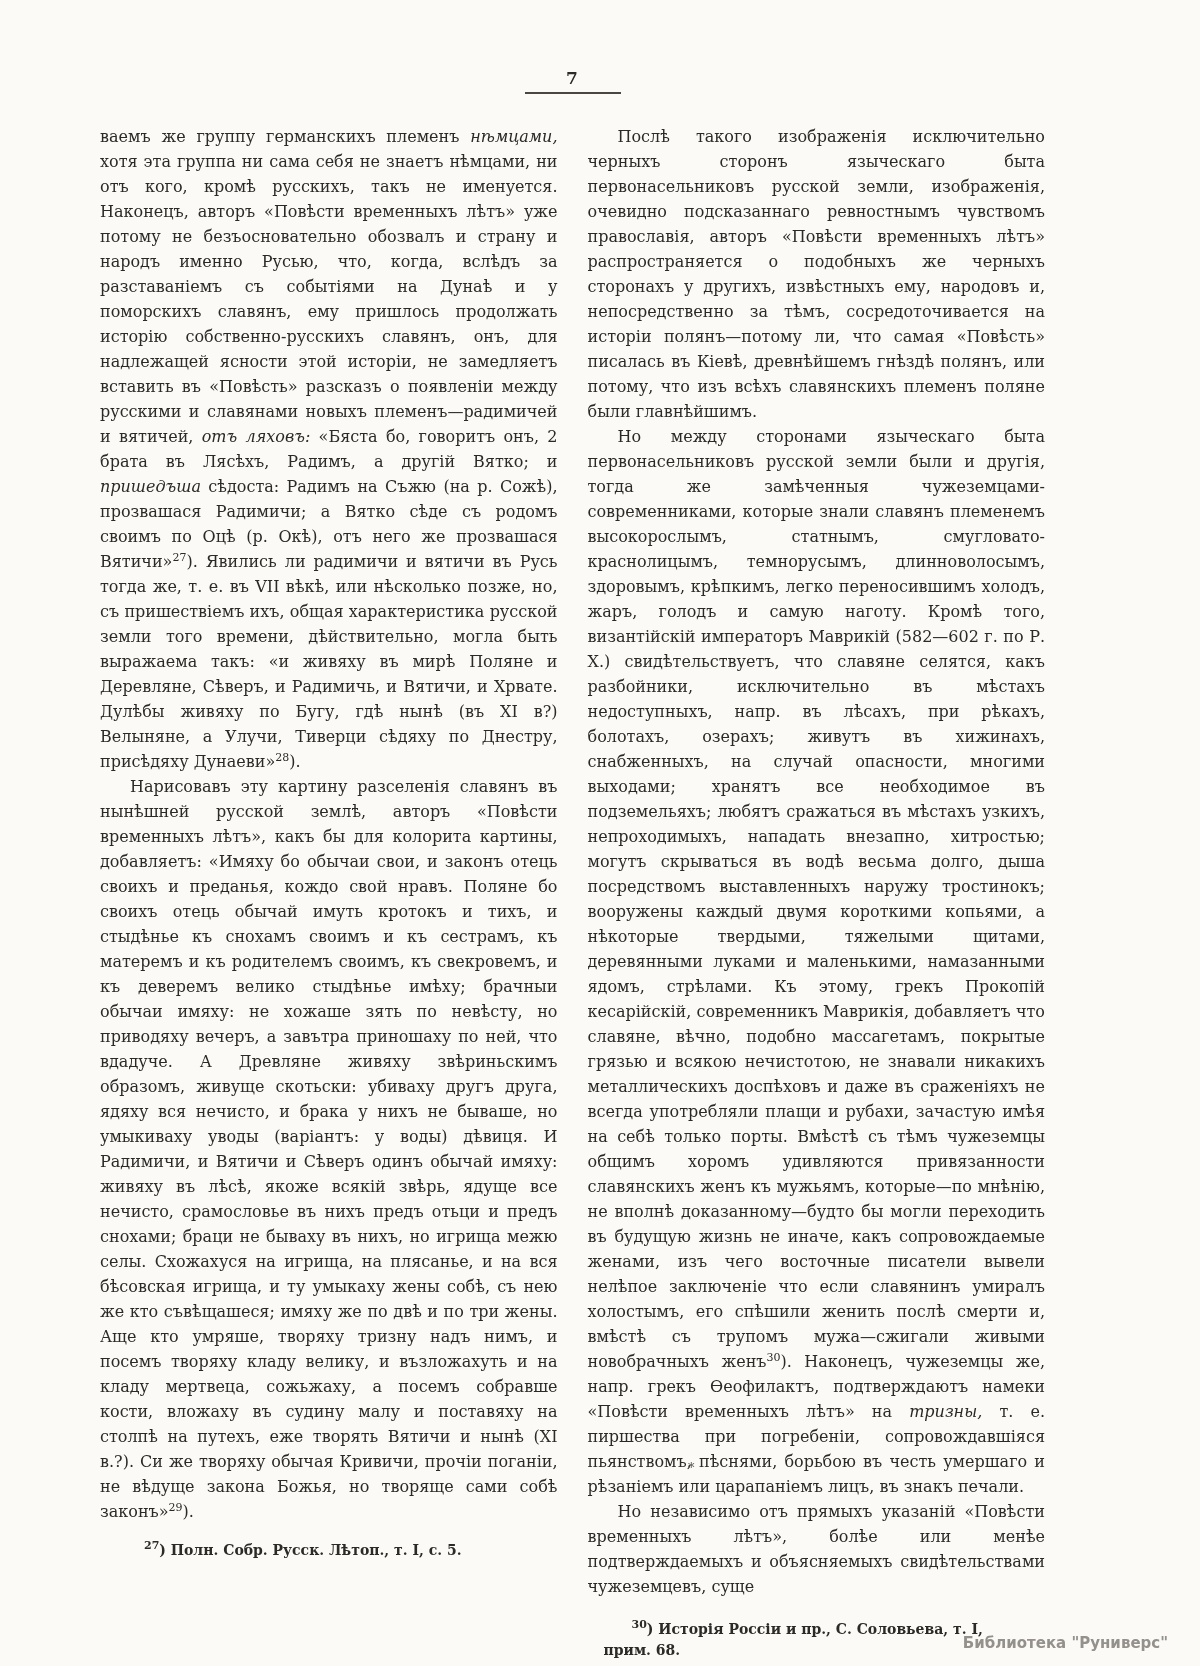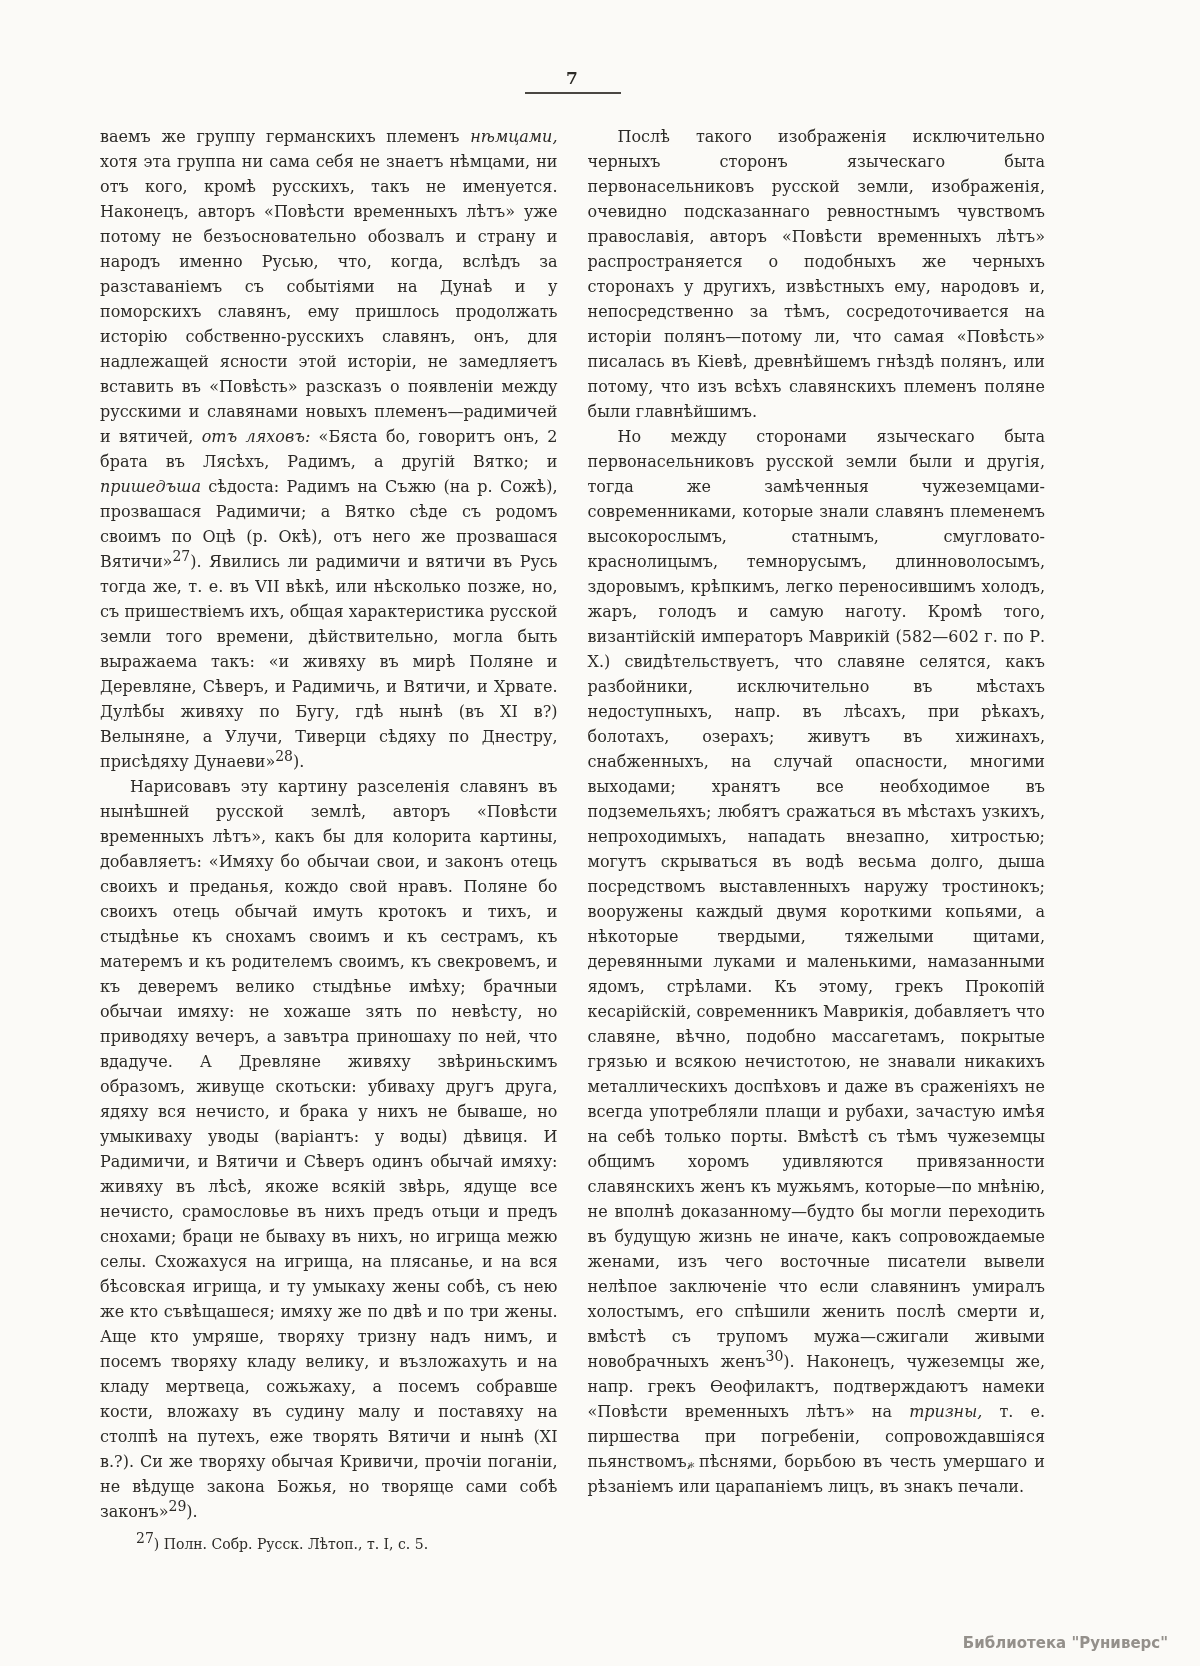--- a/index.html
+++ b/index.html
@@ -37,33 +37,33 @@
   .column { flex: 1 1 0; min-width: 0; }
   .para {
     margin: 0;
     font-size: 16px;
     line-height: 25px;
     text-align: justify;
   }
   .para.indent { text-indent: 30px; }
   .para em { }
   sup.fnref {
-    font-size: 14px;
+    font-size: 11px;
     line-height: 0;
     vertical-align: baseline;
     position: relative;
     top: -6px;
   }
   .footnotes { margin-top: 10px; }
   #col-right .footnotes { margin-top: 20px; }
   .footnote {
-    margin: 8px;
+    margin: 16px;
     font-size: 14px;
     line-height: 21px;
-    font-weight: normal;
+    font-weight: bold;
     text-indent: 28px;
     text-align: left;
   }
   .print-mark {
     position: absolute;
     left: 688px;
     top: 1460px;
     font-size: 13px;
     color: #55524d;
   }
@@ -91,19 +91,23 @@
     <div class="column" id="col-left">
         <p class="para">ваемъ же группу германскихъ племенъ <em>нѣмцами,</em> хотя эта группа ни сама себя не знаетъ нѣмцами, ни отъ кого, кромѣ русскихъ, такъ не именуется. Наконецъ, авторъ «Повѣсти временныхъ лѣтъ» уже потому не безъосновательно обозвалъ и страну и народъ именно Русью, что, когда, вслѣдъ за разставаніемъ съ событіями на Дунаѣ и у поморскихъ славянъ, ему пришлось продолжать исторію собственно-русскихъ славянъ, онъ, для надлежащей ясности этой исторіи, не замедляетъ вставить въ «Повѣсть» разсказъ о появленіи между русскими и славянами новыхъ племенъ—радимичей и вятичей, <em>отъ ляховъ:</em> «Бяста бо, говоритъ онъ, 2 брата въ Лясѣхъ, Радимъ, а другій Вятко; и <em>пришедъша</em> сѣдоста: Радимъ на Съжю (на р. Сожѣ), прозвашася Радимичи; а Вятко сѣде съ родомъ своимъ по Оцѣ (р. Окѣ), отъ него же прозвашася Вятичи»<sup class="fnref">27</sup>). Явились ли радимичи и вятичи въ Русь тогда же, т. е. въ VII вѣкѣ, или нѣсколько позже, но, съ пришествіемъ ихъ, общая характеристика русской земли того времени, дѣйствительно, могла быть выражаема такъ: «и живяху въ мирѣ Поляне и Деревляне, Сѣверъ, и Радимичь, и Вятичи, и Хрвате. Дулѣбы живяху по Бугу, гдѣ нынѣ (въ XI в?) Велыняне, а Улучи, Тиверци сѣдяху по Днестру, присѣдяху Дунаеви»<sup class="fnref">28</sup>).</p>
         <p class="para indent">Нарисовавъ эту картину разселенія славянъ въ нынѣшней русской землѣ, авторъ «Повѣсти временныхъ лѣтъ», какъ бы для колорита картины, добавляетъ: «Имяху бо обычаи свои, и законъ отець своихъ и преданья, кождо свой нравъ. Поляне бо своихъ отець обычай имуть кротокъ и тихъ, и стыдѣнье къ снохамъ своимъ и къ сестрамъ, къ матеремъ и къ родителемъ своимъ, къ свекровемъ, и къ деверемъ велико стыдѣнье имѣху; брачныи обычаи имяху: не хожаше зять по невѣсту, но приводяху вечеръ, а завътра приношаху по ней, что вдадуче. А Древляне живяху звѣриньскимъ образомъ, живуще скотьски: убиваху другъ друга, ядяху вся нечисто, и брака у нихъ не бываше, но умыкиваху уводы (варіантъ: у воды) дѣвиця. И Радимичи, и Вятичи и Сѣверъ одинъ обычай имяху: живяху въ лѣсѣ, якоже всякій звѣрь, ядуще все нечисто, срамословье въ нихъ предъ отьци и предъ снохами; браци не бываху въ нихъ, но игрища межю селы. Схожахуся на игрища, на плясанье, и на вся бѣсовская игрища, и ту умыкаху жены собѣ, съ нею же кто съвѣщашеся; имяху же по двѣ и по три жены. Аще кто умряше, творяху тризну надъ нимъ, и посемъ творяху кладу велику, и възложахуть и на кладу мертвеца, сожьжаху, а посемъ собравше кости, вложаху въ судину малу и поставяху на столпѣ на путехъ, еже творять Вятичи и нынѣ (XI в.?). Си же творяху обычая Кривичи, прочіи поганіи, не вѣдуще закона Божья, но творяще сами собѣ законъ»<sup class="fnref">29</sup>).</p>
         <div class="footnotes">
           <p class="footnote"><sup class="fnref">27</sup>) Полн. Собр. Русск. Лѣтоп., т. I, с. 5.</p>
         </div>
       </div>
     <div class="column" id="col-right">
         <p class="para indent">Послѣ такого изображенія исключительно черныхъ сторонъ языческаго быта первонасельниковъ русской земли, изображенія, очевидно подсказаннаго ревностнымъ чувствомъ православія, авторъ «Повѣсти временныхъ лѣтъ» распространяется о подобныхъ же черныхъ сторонахъ у другихъ, извѣстныхъ ему, народовъ и, непосредственно за тѣмъ, сосредоточивается на исторіи полянъ—потому ли, что самая «Повѣсть» писалась въ Кіевѣ, древнѣйшемъ гнѣздѣ полянъ, или потому, что изъ всѣхъ славянскихъ племенъ поляне были главнѣйшимъ.</p>
         <p class="para indent">Но между сторонами языческаго быта первонасельниковъ русской земли были и другія, тогда же замѣченныя чужеземцами-современниками, которые знали славянъ племенемъ высокорослымъ, статнымъ, смугловато-краснолицымъ, темнорусымъ, длинноволосымъ, здоровымъ, крѣпкимъ, легко переносившимъ холодъ, жаръ, голодъ и самую наготу. Кромѣ того, византійскій императоръ Маврикій (582—602 г. по Р. Х.) свидѣтельствуетъ, что славяне селятся, какъ разбойники, исключительно въ мѣстахъ недоступныхъ, напр. въ лѣсахъ, при рѣкахъ, болотахъ, озерахъ; живутъ въ хижинахъ, снабженныхъ, на случай опасности, многими выходами; хранятъ все необходимое въ подземельяхъ; любятъ сражаться въ мѣстахъ узкихъ, непроходимыхъ, нападать внезапно, хитростью; могутъ скрываться въ водѣ весьма долго, дыша посредствомъ выставленныхъ наружу тростинокъ; вооружены каждый двумя короткими копьями, а нѣкоторые твердыми, тяжелыми щитами, деревянными луками и маленькими, намазанными ядомъ, стрѣлами. Къ этому, грекъ Прокопій кесарійскій, современникъ Маврикія, добавляетъ что славяне, вѣчно, подобно массагетамъ, покрытые грязью и всякою нечистотою, не знавали никакихъ металлическихъ доспѣховъ и даже въ сраженіяхъ не всегда употребляли плащи и рубахи, зачастую имѣя на себѣ только порты. Вмѣстѣ съ тѣмъ чужеземцы общимъ хоромъ удивляются привязанности славянскихъ женъ къ мужьямъ, которые—по мнѣнію, не вполнѣ доказанному—будто бы могли переходить въ будущую жизнь не иначе, какъ сопровождаемые женами, изъ чего восточные писатели вывели нелѣпое заключеніе что если славянинъ умиралъ холостымъ, его спѣшили женить послѣ смерти и, вмѣстѣ съ трупомъ мужа—сжигали живыми новобрачныхъ женъ<sup class="fnref">30</sup>). Наконецъ, чужеземцы же, напр. грекъ Ѳеофилактъ, подтверждаютъ намеки «Повѣсти временныхъ лѣтъ» на <em>тризны,</em> т. е. пиршества при погребеніи, сопровождавшіяся пьянствомъ, пѣснями, борьбою въ честь умершаго и рѣзаніемъ или царапаніемъ лицъ, въ знакъ печали.</p>
+        <p class="para indent">Но независимо отъ прямыхъ указаній «Повѣсти временныхъ лѣтъ», болѣе или менѣе подтверждаемыхъ и объясняемыхъ свидѣтельствами чужеземцевъ, суще</p>
+        <div class="footnotes">
+          <p class="footnote"><sup class="fnref">30</sup>) Исторія Россіи и пр., С. Соловьева, т. I, прим. 68.</p>
+        </div>
       </div>
   </div>
 
   <div class="print-mark">*</div>
   <div class="watermark">Библиотека "Руниверс"</div>
 
 </div>
 
 </body></html>

